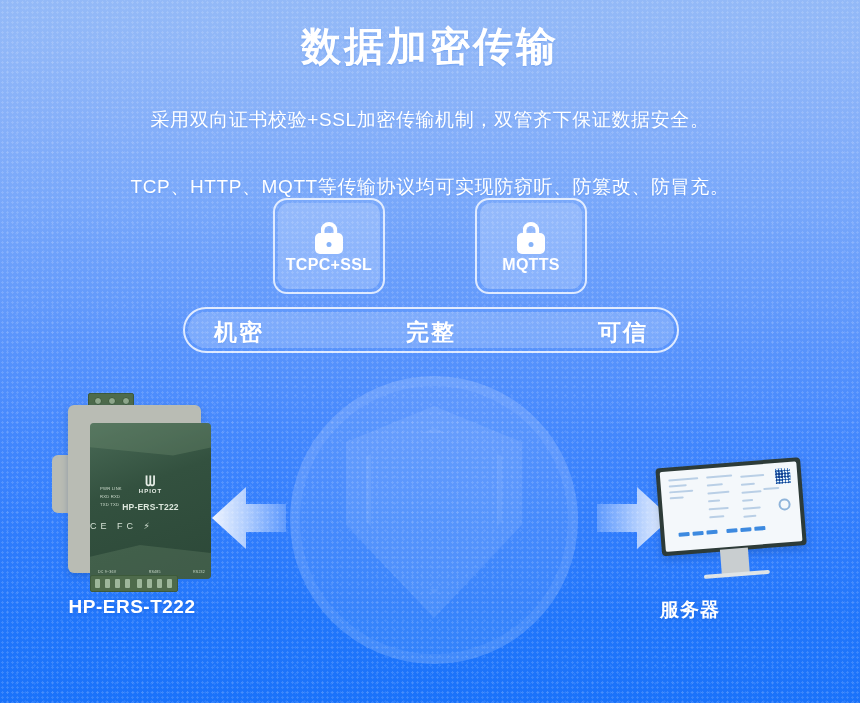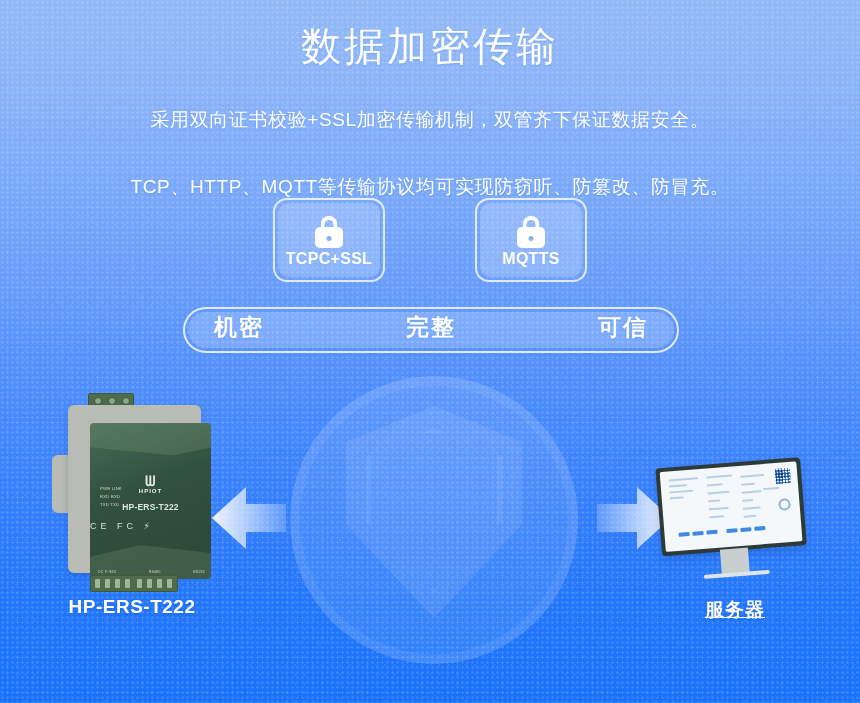--- a/index.html
+++ b/index.html
@@ -45,21 +45,21 @@
   
   .header {
     position: absolute;
     top: 0; left: 0; right: 0;
     text-align: center;
     z-index: 6;
   }
   .title {
     margin: 22px 0 0 0;
     font-size: 40px;
-    font-weight: 400;
+    font-weight: 700;
     color: #ffffff;
     letter-spacing: 3px;
     line-height: 1.2;
     text-shadow: 0 1px 2px rgba(40,110,220,.25);
     text-align: center;
   }
   .subtitle {
     margin-top: 16px;
     font-size: 19px;
     color: #ffffff;
@@ -74,21 +74,21 @@
     position: absolute;
     top: 198px;
     left: 0; right: 0;
     display: flex;
     justify-content: center;
     gap: 90px;
     z-index: 6;
   }
   .badge {
     width: 112px;
-    height: 84px;
+    height: 96px;
     border: 2px solid rgba(255,255,255,.78);
     border-radius: 14px;
     padding: 3px;
     box-sizing: border-box;
   }
   .badge-inner {
     width: 100%;
     height: 100%;
     border-radius: 11px;
     background: rgba(255,255,255,.22);
@@ -154,21 +154,21 @@
     box-sizing: border-box;
     padding: 3px;
     z-index: 6;
   }
   .props-inner {
     width: 100%;
     height: 100%;
     border-radius: 19px;
     background: rgba(255,255,255,.20);
     display: flex;
-    align-items: flex-start;
+    align-items: flex-end;
     justify-content: space-between;
     box-sizing: border-box;
     padding: 0 26px;
   }
   .prop {
     font-size: 23px;
     font-weight: 700;
     color: #ffffff;
     letter-spacing: 2px;
     text-shadow: 0 1px 2px rgba(40,110,220,.2);
@@ -458,24 +458,22 @@
     top: 596px;
     width: 160px;
     text-align: center;
     font-size: 19px;
     letter-spacing: .5px;
   }
   .caption-server {
     left: 660px;
     top: 597px;
     width: 150px;
-    text-align: center;
     font-size: 19px;
     letter-spacing: 1px;
-    text-decoration: underline;
   }
 </style>
 </head>
 <body>
 
 <div id="stage">
 
   <div class="header">
     <div class="title">数据加密传输</div>
     <div class="subtitle">

